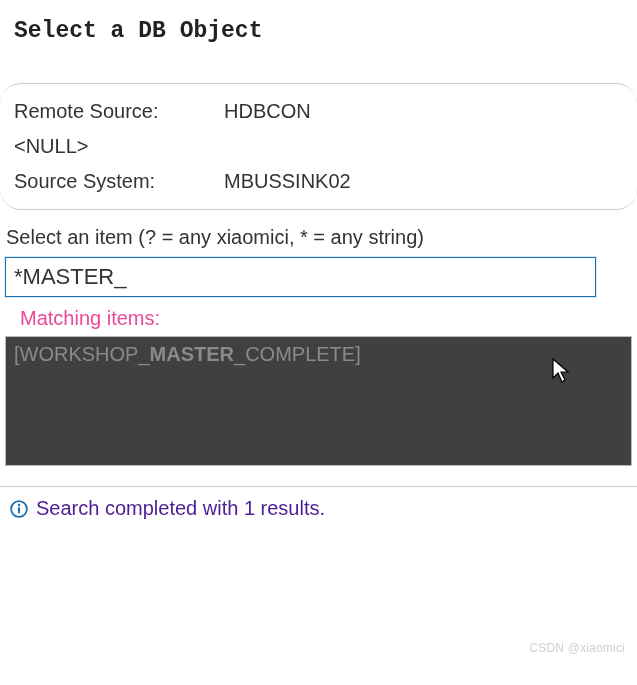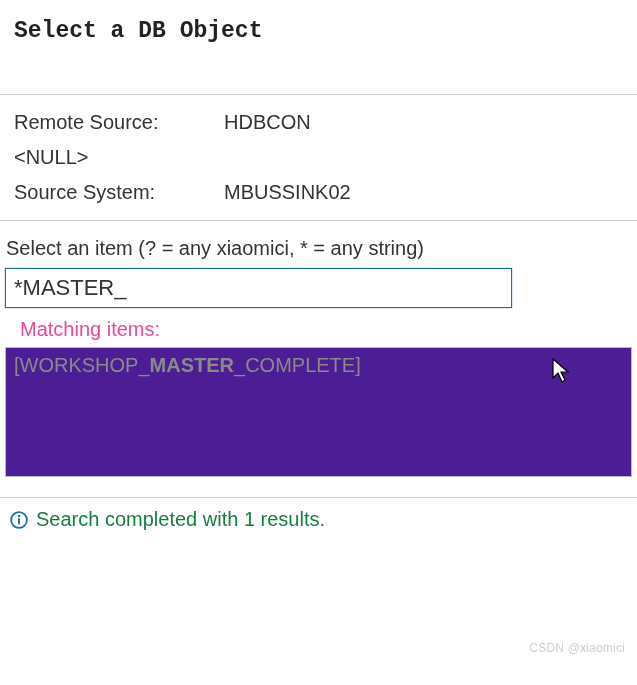--- a/index.html
+++ b/index.html
@@ -14,83 +14,84 @@
     }
     .title {
       font-weight: 700;
       font-size: 23px;
       padding: 18px 14px 10px 14px;
       font-family: Liberation Mono, monospace;
     }
     .info-block {
       border-top: 1px solid #ccc;
       border-bottom: 1px solid #ccc;
-      margin-top: 40px;
+      margin-top: 29px;
       padding: 10px 14px 10px 14px;
+      border-radius: 21px;
     }
     .info-row {
       display: flex;
       align-items: center;
       padding: 6px 0;
     }
     .info-label {
       width: 210px;
       color: #333;
     }
     .info-value {
       color: #333;
     }
     .filter-label {
       padding: 16px 6px 6px 6px;
       color: #333;
     }
     .filter-input {
       display: block;
-      width: 507px;
+      width: 591px;
       margin: 2px 5px 0 5px;
       padding: 6px 8px;
       font-size: 22px;
       font-family: inherit;
       color: #333;
       border: 1px solid #1a6fb0;
       outline: none;
       background: #fff;
       box-shadow: 0 0 0 1px rgba(26,111,176,0.15);
     }
     .matching-label {
       padding: 10px 6px 6px 20px;
       color: #ec4899;
     }
     .results-box {
       width: 627px;
       height: 130px;
       margin: 0 5px;
       border: 1px solid #bbb;
-      background: #4c1d95;
+      background: #404040;
       padding: 6px 8px;
       overflow: auto;
     }
     .result-item {
       color: #8a8a8a;
       cursor: default;
     }
     .result-item b {
       font-weight: 700;
     }
     .status-sep {
       border: none;
       border-top: 1px solid #ccc;
       margin: 20px 0 0 0;
     }
     .status-bar {
       display: flex;
       align-items: center;
       padding: 10px 10px;
       gap: 8px;
-      color: #15803d;
+      color: #4c1d95;
     }
     .info-icon {
       width: 18px;
       height: 18px;
       flex: 0 0 18px;
     }
     .cursor {
       position: absolute;
       left: 552px;
       top: 358px;

